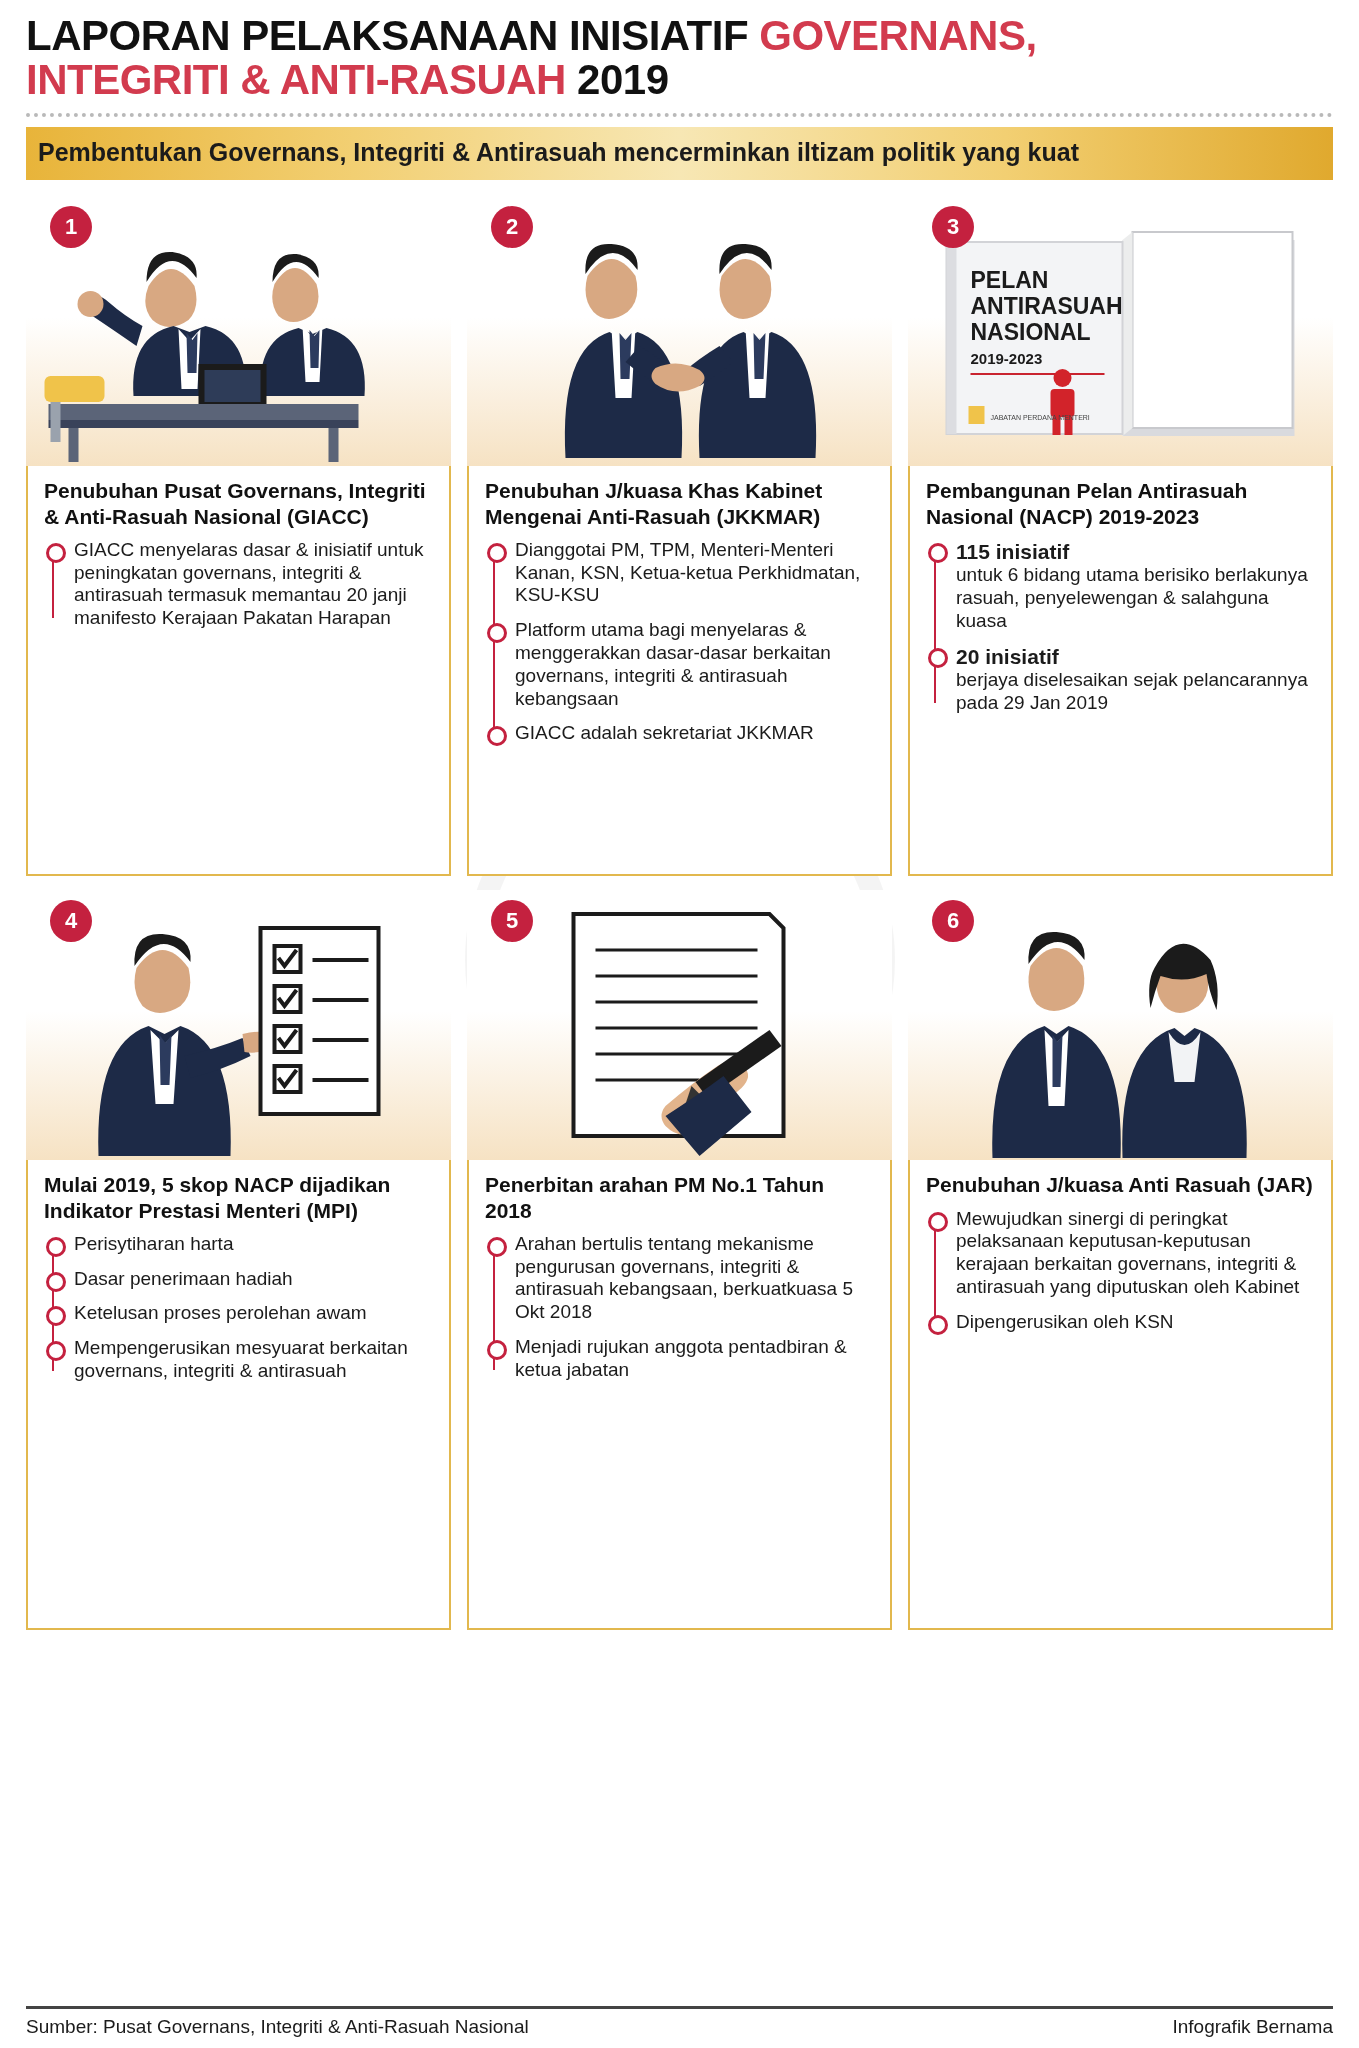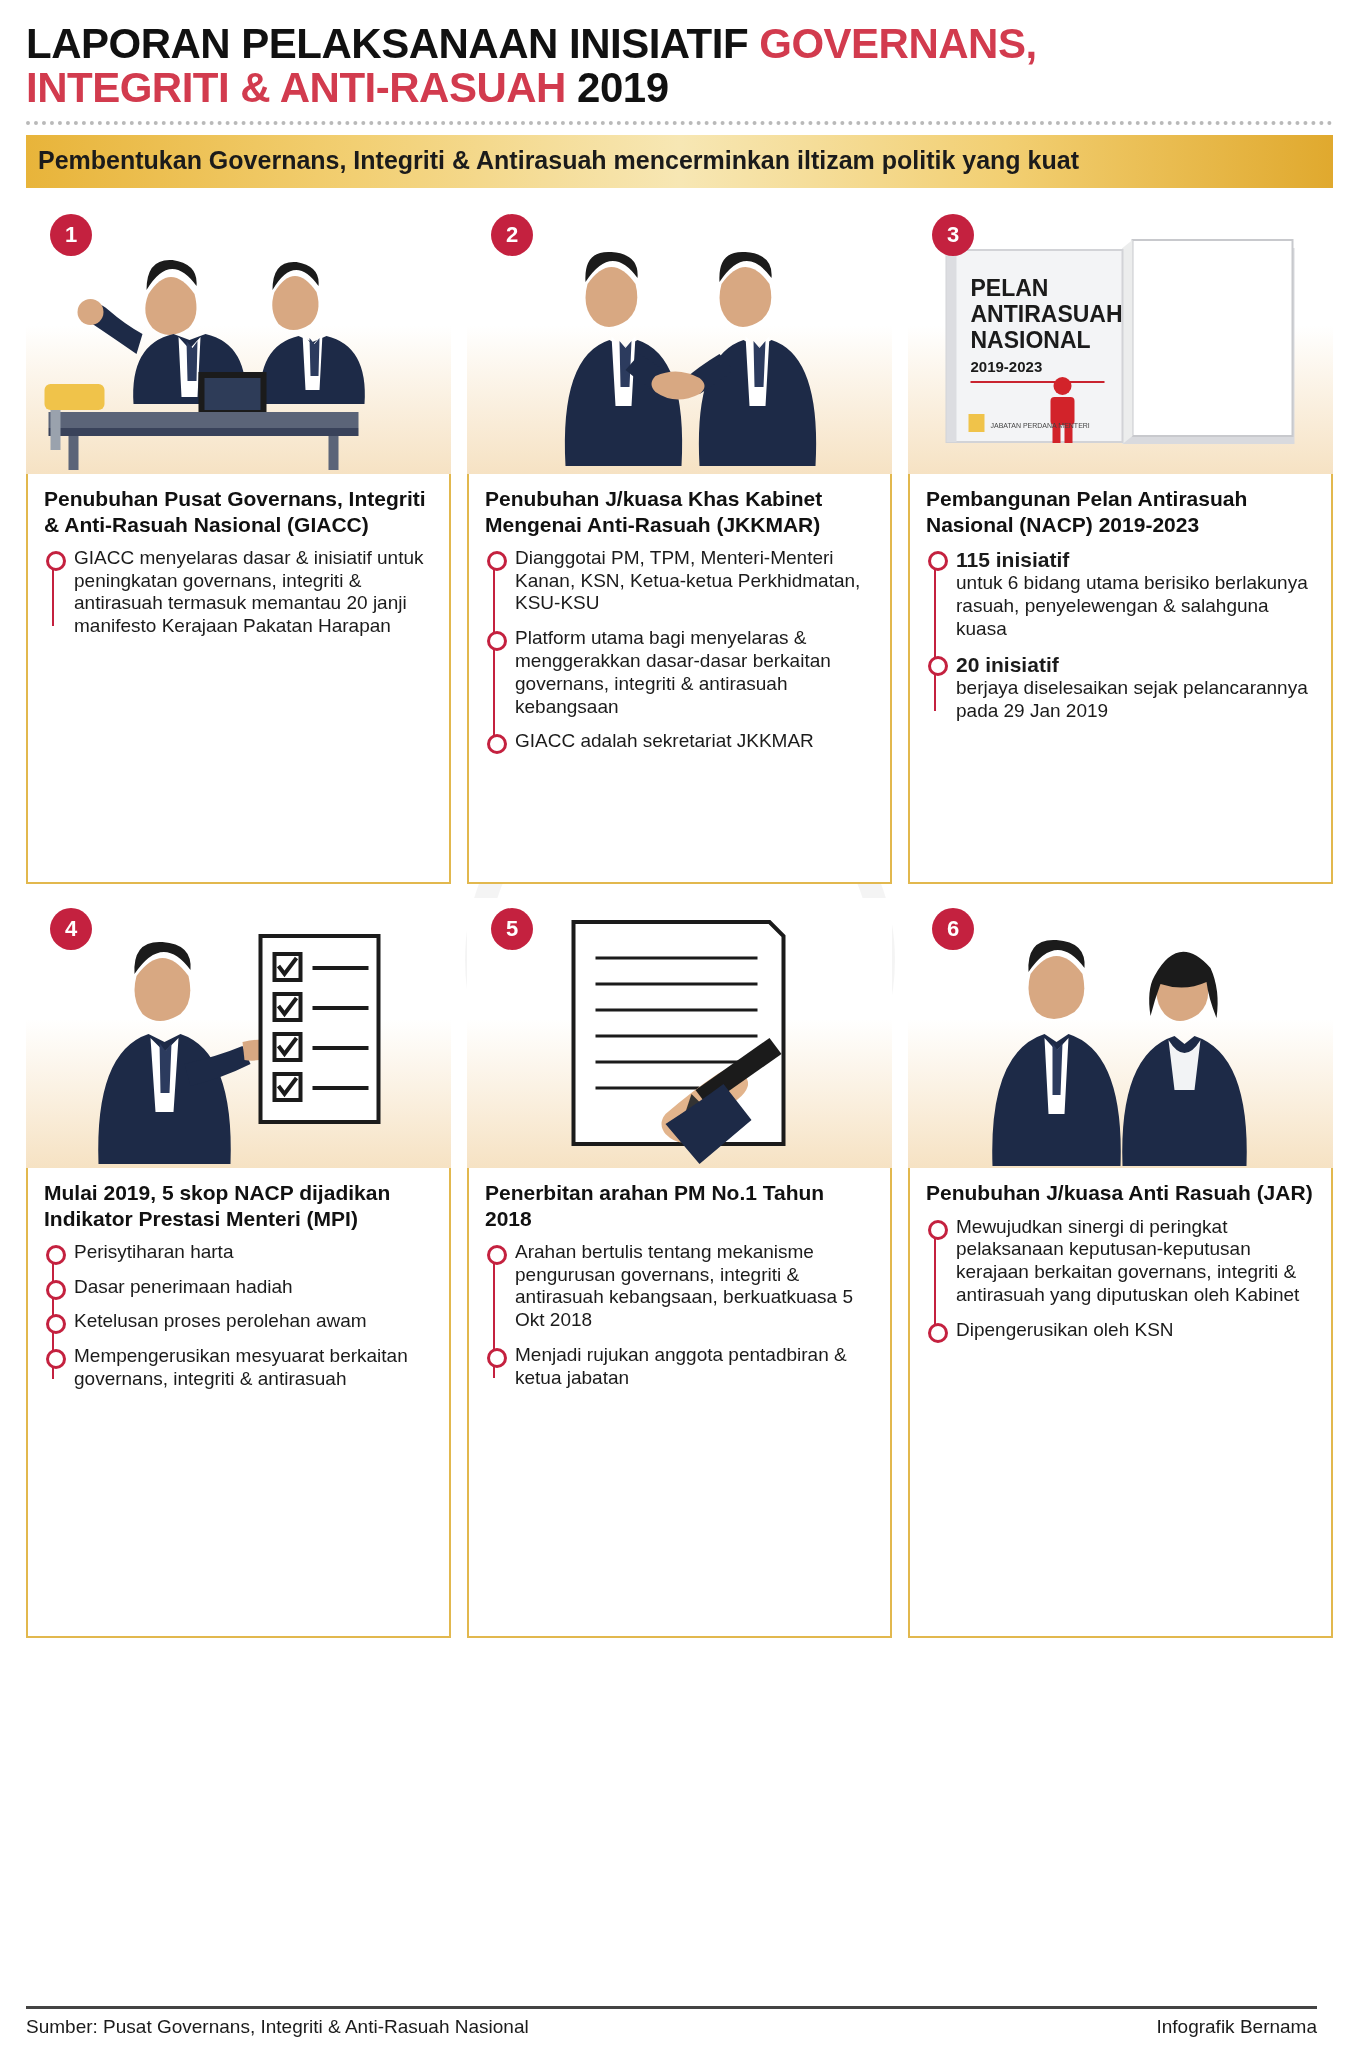--- a/index.html
+++ b/index.html
@@ -9,21 +9,20 @@
     background: #ffffff;
     font-family: "Liberation Sans", sans-serif;
     color: #1b1b1b;
     overflow: hidden;
     position: relative;
   }
 
   
   .header {
     padding: 14px 26px 0 26px;
-    margin-top: 8px;
   }
   .header h1 {
     font-size: 42px;
     line-height: 1.04;
     font-weight: bold;
     letter-spacing: -0.5px;
     color: #111111;
   }
   .header h1 .red { color: #d23b4e; }
   .title-line1 { display: block; }
@@ -154,21 +153,21 @@
     border-radius: 50%;
     background: #ffffff;
     border: 3px solid #c4213f;
   }
   ul.bullets li b { font-weight: bold; font-size: 21px; display: block; }
 
   
   .footer {
     position: absolute;
     left: 0; right: 0; bottom: 0;
-    padding: 0 42px 10px 26px;
+    padding: 0 26px 10px 26px;
   }
   .footer .rule { border-top: 3px solid #444444; margin-bottom: 7px; }
   .footer .row { display: flex; justify-content: space-between; font-size: 19px; color: #1b1b1b; }
 </style>
 </head>
 <body>
 
 <div class="header">
   <h1>
     <span class="title-line1">

